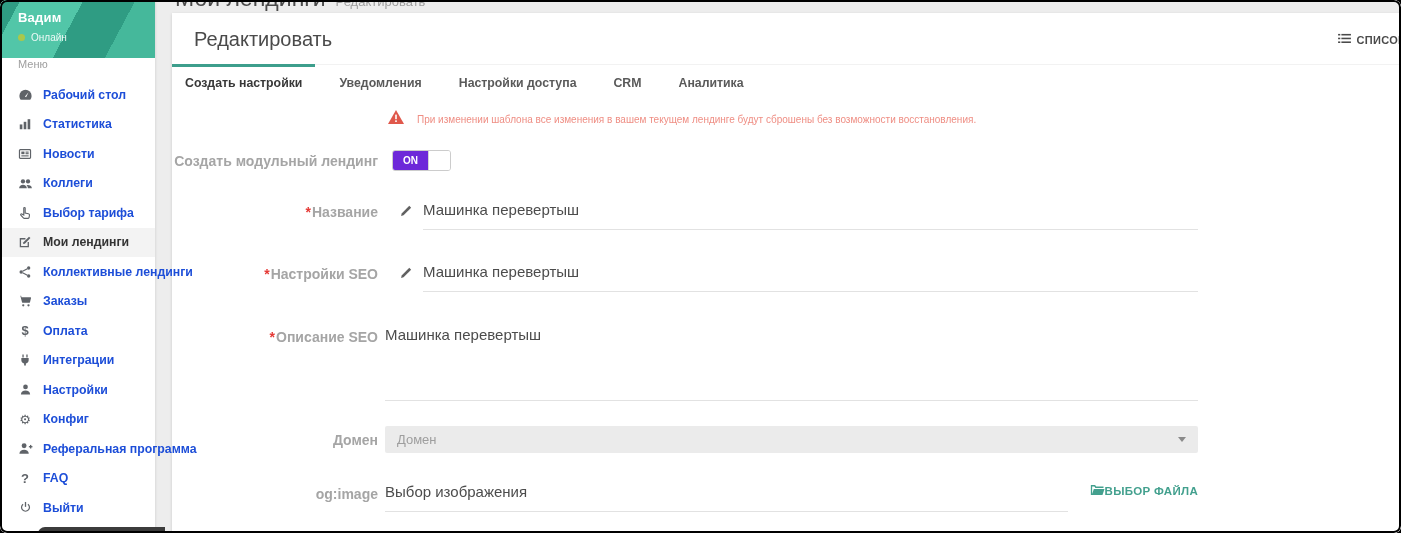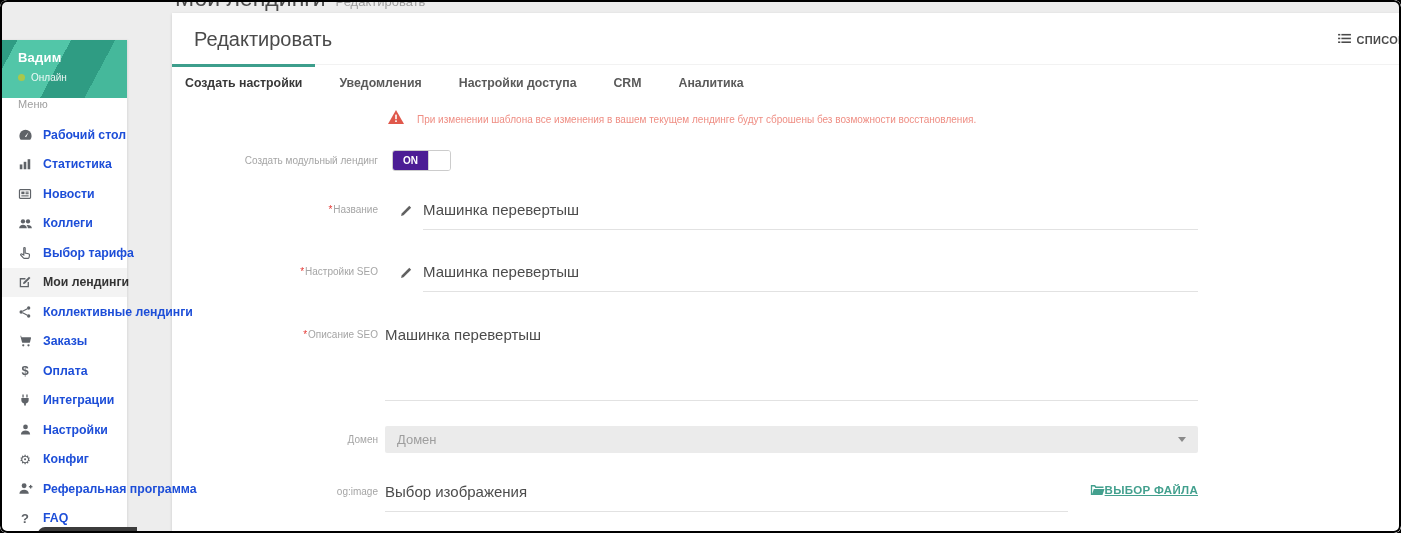--- a/index.html
+++ b/index.html
@@ -1,21 +1,21 @@
 <!DOCTYPE html>
 <html><head>
 <meta charset="utf-8">
 <style>
   * { margin:0; padding:0; box-sizing:border-box; }
   html,body { width:1401px; height:533px; background:#000; font-family:"Liberation Sans","DejaVu Sans",sans-serif; }
   .screen { position:relative; width:1401px; height:533px; background:#ededed; overflow:hidden; border-radius:7px; }
   .frame { position:absolute; inset:0; border:2px solid #000; border-radius:7px; pointer-events:none; z-index:99; }
 
   
-  .sidebar { position:absolute; left:0; top:0; bottom:0; width:127px; background:#fff; z-index:5; box-shadow:1px 0 2px rgba(0,0,0,.08);margin-top:40px; }
+  .sidebar { position:absolute; left:0; top:0; bottom:0; width:155px; background:#fff; z-index:5; box-shadow:1px 0 2px rgba(0,0,0,.08); }
   .sb-header { height:58px; color:#fff; position:relative;
     background:#50c3a6;
     background-image:linear-gradient(118deg,#2f9c83 0 11%,#52c6a8 11% 45%,#2f9c83 45% 73%,#45b89b 73% 100%); }
   .sb-user { position:absolute; left:18px; top:10px; }
   .sb-name { font-size:13px; font-weight:700; letter-spacing:.2px; }
   .sb-status { display:flex; align-items:center; gap:6px; margin-top:7px; }
   .sb-dot { width:7px; height:7px; border-radius:50%; background:#a9c84b; }
   .sb-status-label { font-size:10px; color:rgba(255,255,255,.9); }
   .sb-menu-label { font-size:11px; color:#9e9e9e; padding:0 18px 10px; }
   .nav-item { display:flex; align-items:center; height:29.5px; padding:0 10px 0 16px; cursor:pointer; }
@@ -43,40 +43,40 @@
   .tab.active::before { content:''; position:absolute; top:-1px; left:0; right:0; height:3px; background:#3d9e8c; }
 
   
   .pane { padding-top:7px; }
   .warning { display:flex; align-items:center; gap:13px; margin-left:216px; height:20px; }
   .warning-text { font-size:10px; color:#ef8e84; }
 
   .form { margin-top:21px; }
   .row { display:flex; align-items:flex-start; }
   .row.center { align-items:center; }
-  .row-label { width:206px; flex:none; text-align:right; font-size:10px; color:#a5a5a5; padding-top:3px; white-space:nowrap; }
+  .row-label { width:206px; flex:none; text-align:right; font-size:14px; color:#a5a5a5; padding-top:3px; white-space:nowrap;font-weight:bold; }
   .row.center .row-label { padding-top:0; }
   .req { color:#e53935; margin-right:1px; }
   .ctrl { margin-left:7px; width:813px; }
   .ctrl-flex { display:flex; align-items:flex-start; }
   .pencil { margin:2px 10px 0 15px; flex:none; }
   .uline { flex:1; border-bottom:1px solid #e2e2e2; padding-bottom:11px; font-size:15px; color:#4c4c4c; cursor:text; }
   .uline.tall { min-height:75px; }
 
   .toggle { display:flex; width:59px; height:21px; border:1px solid #ccc; border-radius:3px; overflow:hidden; cursor:pointer; }
-  .toggle-on { width:35px; background:#4c1d95; color:#fff; font-size:10px; font-weight:700; display:flex; align-items:center; justify-content:center; }
+  .toggle-on { width:35px; background:#6d28d9; color:#fff; font-size:10px; font-weight:700; display:flex; align-items:center; justify-content:center; }
   .toggle-knob { flex:1; background:#fff; border-left:1px solid #d5d5d5; }
 
   .select { height:27px; background:#ebebeb; border-radius:2px; display:flex; align-items:center; justify-content:space-between; padding:0 12px; cursor:pointer; }
   .select-value { font-size:13px; color:#9e9e9e; }
   .caret { width:0; height:0; border-left:4px solid transparent; border-right:4px solid transparent; border-top:5px solid #8a8a8a; }
 
   .og-wrap { display:flex; align-items:flex-start; width:813px; margin-left:7px; }
   .og-wrap .uline { max-width:685px; }
-  .file-btn { display:flex; align-items:flex-start; margin-left:22px; margin-top:1px; color:#43a08e; font-size:11.5px; font-weight:700; text-transform:uppercase; letter-spacing:.3px; cursor:pointer; white-space:nowrap;text-decoration:underline; }
+  .file-btn { display:flex; align-items:center; margin-left:22px; margin-top:1px; color:#43a08e; font-size:11.5px; font-weight:700; text-transform:uppercase; letter-spacing:.3px; cursor:pointer; white-space:nowrap; }
 
   .mt30{margin-top:30px}.mt33{margin-top:33px}.mt34{margin-top:34px}.mt25{margin-top:25px}
 </style>
 </head>
 <body>
 
 <div class="screen">
 
   <div class="sidebar">
     <div class="sb-header">

